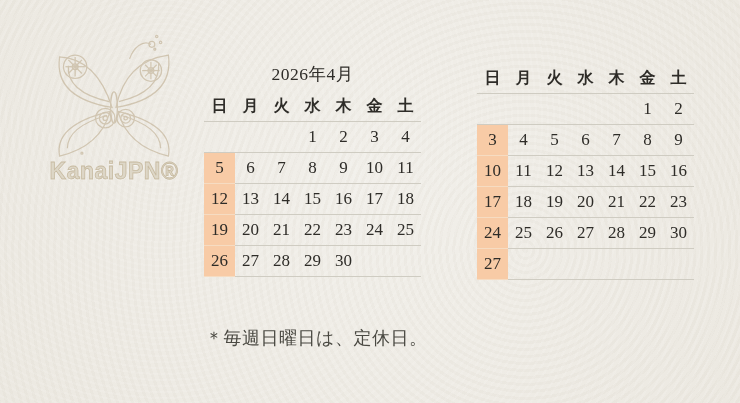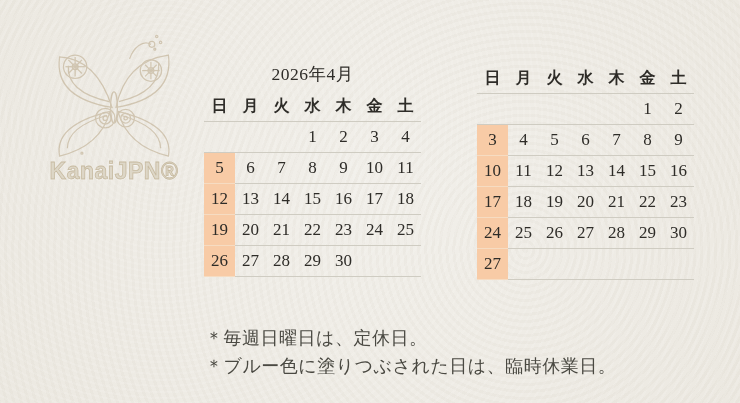--- a/index.html
+++ b/index.html
@@ -208,16 +208,15 @@
         <div class="day"></div>
         <div class="day"></div>
         <div class="day"></div>
         <div class="day"></div>
         <div class="day"></div>
       </div>
   </section>
 
   <div class="notes">
     <div class="note">＊毎週日曜日は、定休日。</div>
-    <div class="note">＊ブルー色に塗りつぶされた日は、臨時休業日。</div>
   </div>
 
 </div>
 
 </body></html>

